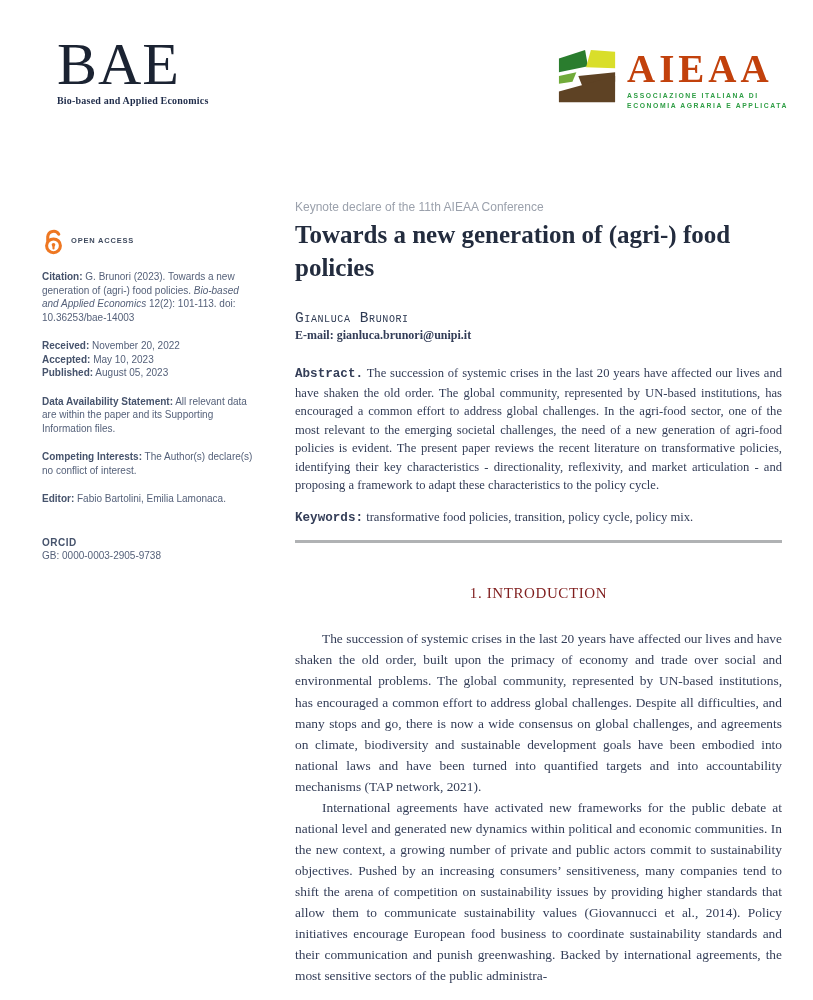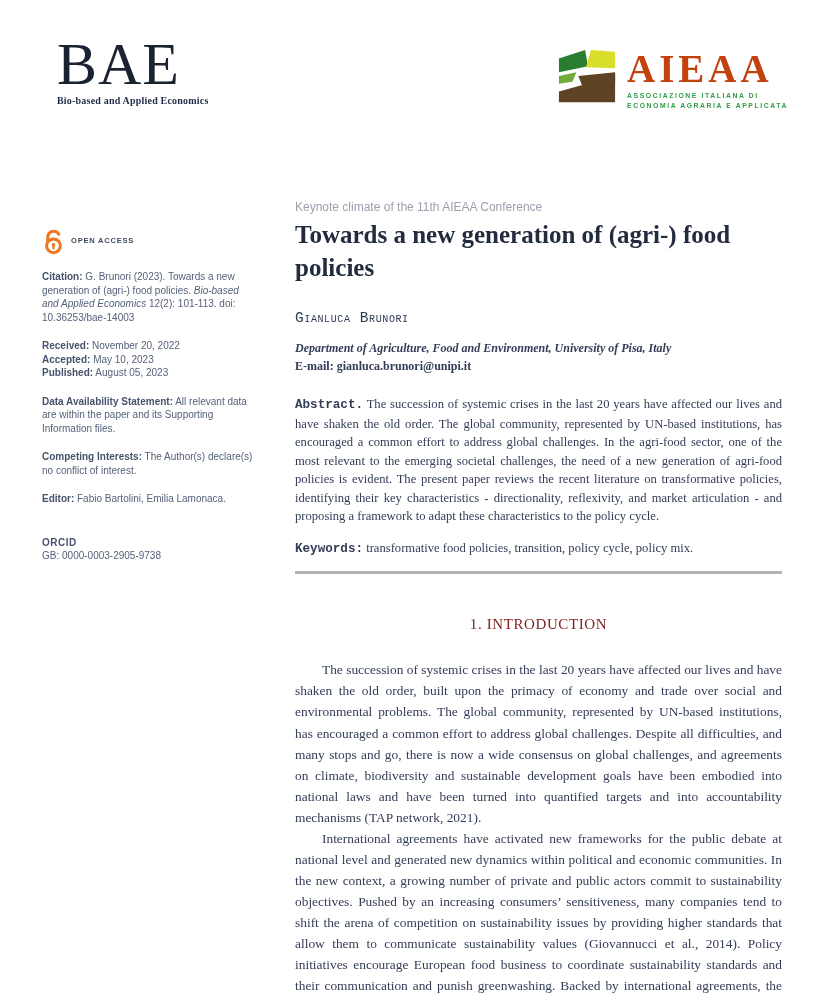--- a/index.html
+++ b/index.html
@@ -121,27 +121,26 @@
 
     <div class="orcid-block">
       <div class="orcid-head">ORCID</div>
       <div>GB: 0000-0003-2905-9738</div>
     </div>
 
   </div>
 
   <div class="main">
 
-    <div class="kicker">Keynote climate of the 11th AIEAA Conference</div>
+    <div class="kicker">Keynote declare of the 11th AIEAA Conference</div>
 
     <h1 class="title">Towards a new generation of (agri-) food policies</h1>
 
     <div class="author">Gianluca Brunori</div>
 
-    <div class="affiliation">Department of Agriculture, Food and Environment, University of Pisa, Italy</div>
     <div class="email-line">
       <span>E-mail:</span><span> gianluca.brunori@unipi.it</span>
     </div>
 
     <div class="abstract">
       <b class="inline-label">Abstract.</b><span> The succession of systemic crises in the last 20 years have affected our lives and have shaken the old order. The global community, represented by UN-based institutions, has encouraged a common effort to address global challenges. In the agri-food sector, one of the most relevant to the emerging societal challenges, the need of a new generation of agri-food policies is evident. The present paper reviews the recent literature on transformative policies, identifying their key characteristics - directionality, reflexivity, and market articulation - and proposing a framework to adapt these characteristics to the policy cycle.</span>
     </div>
 
     <div class="kw">
       <b class="inline-label">Keywords:</b><span> transformative food policies, transition, policy cycle, policy mix.</span>

